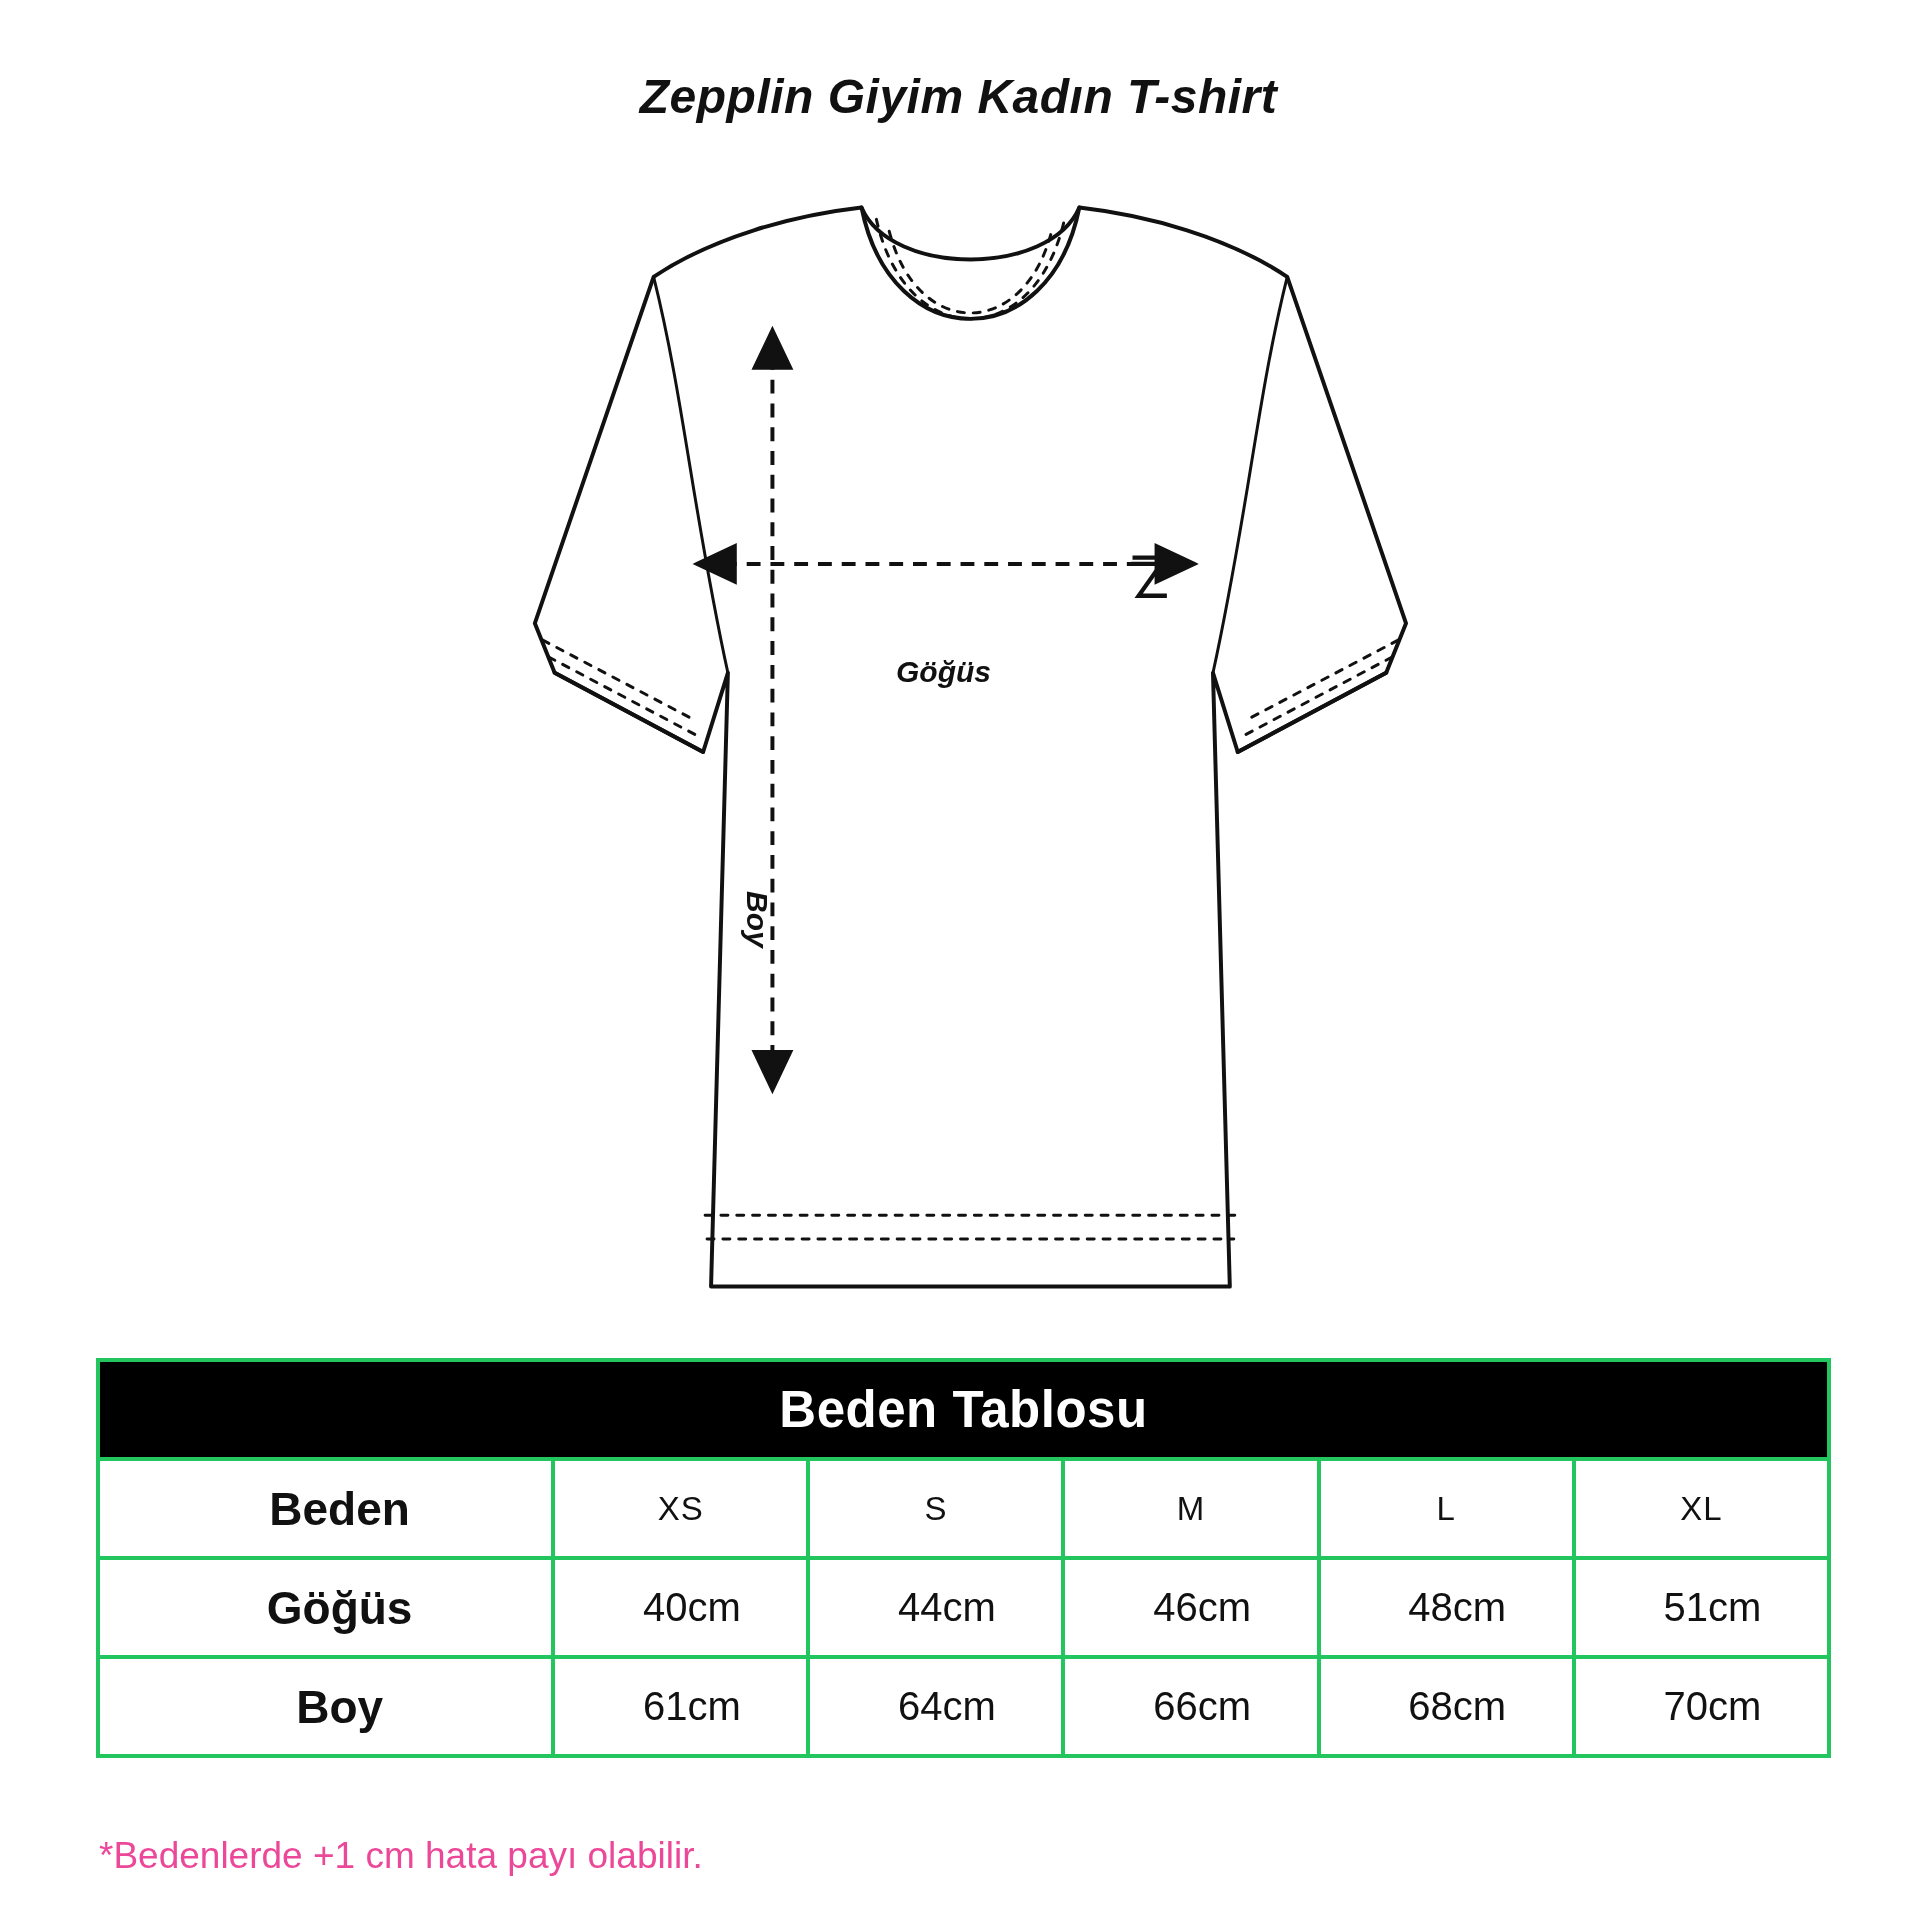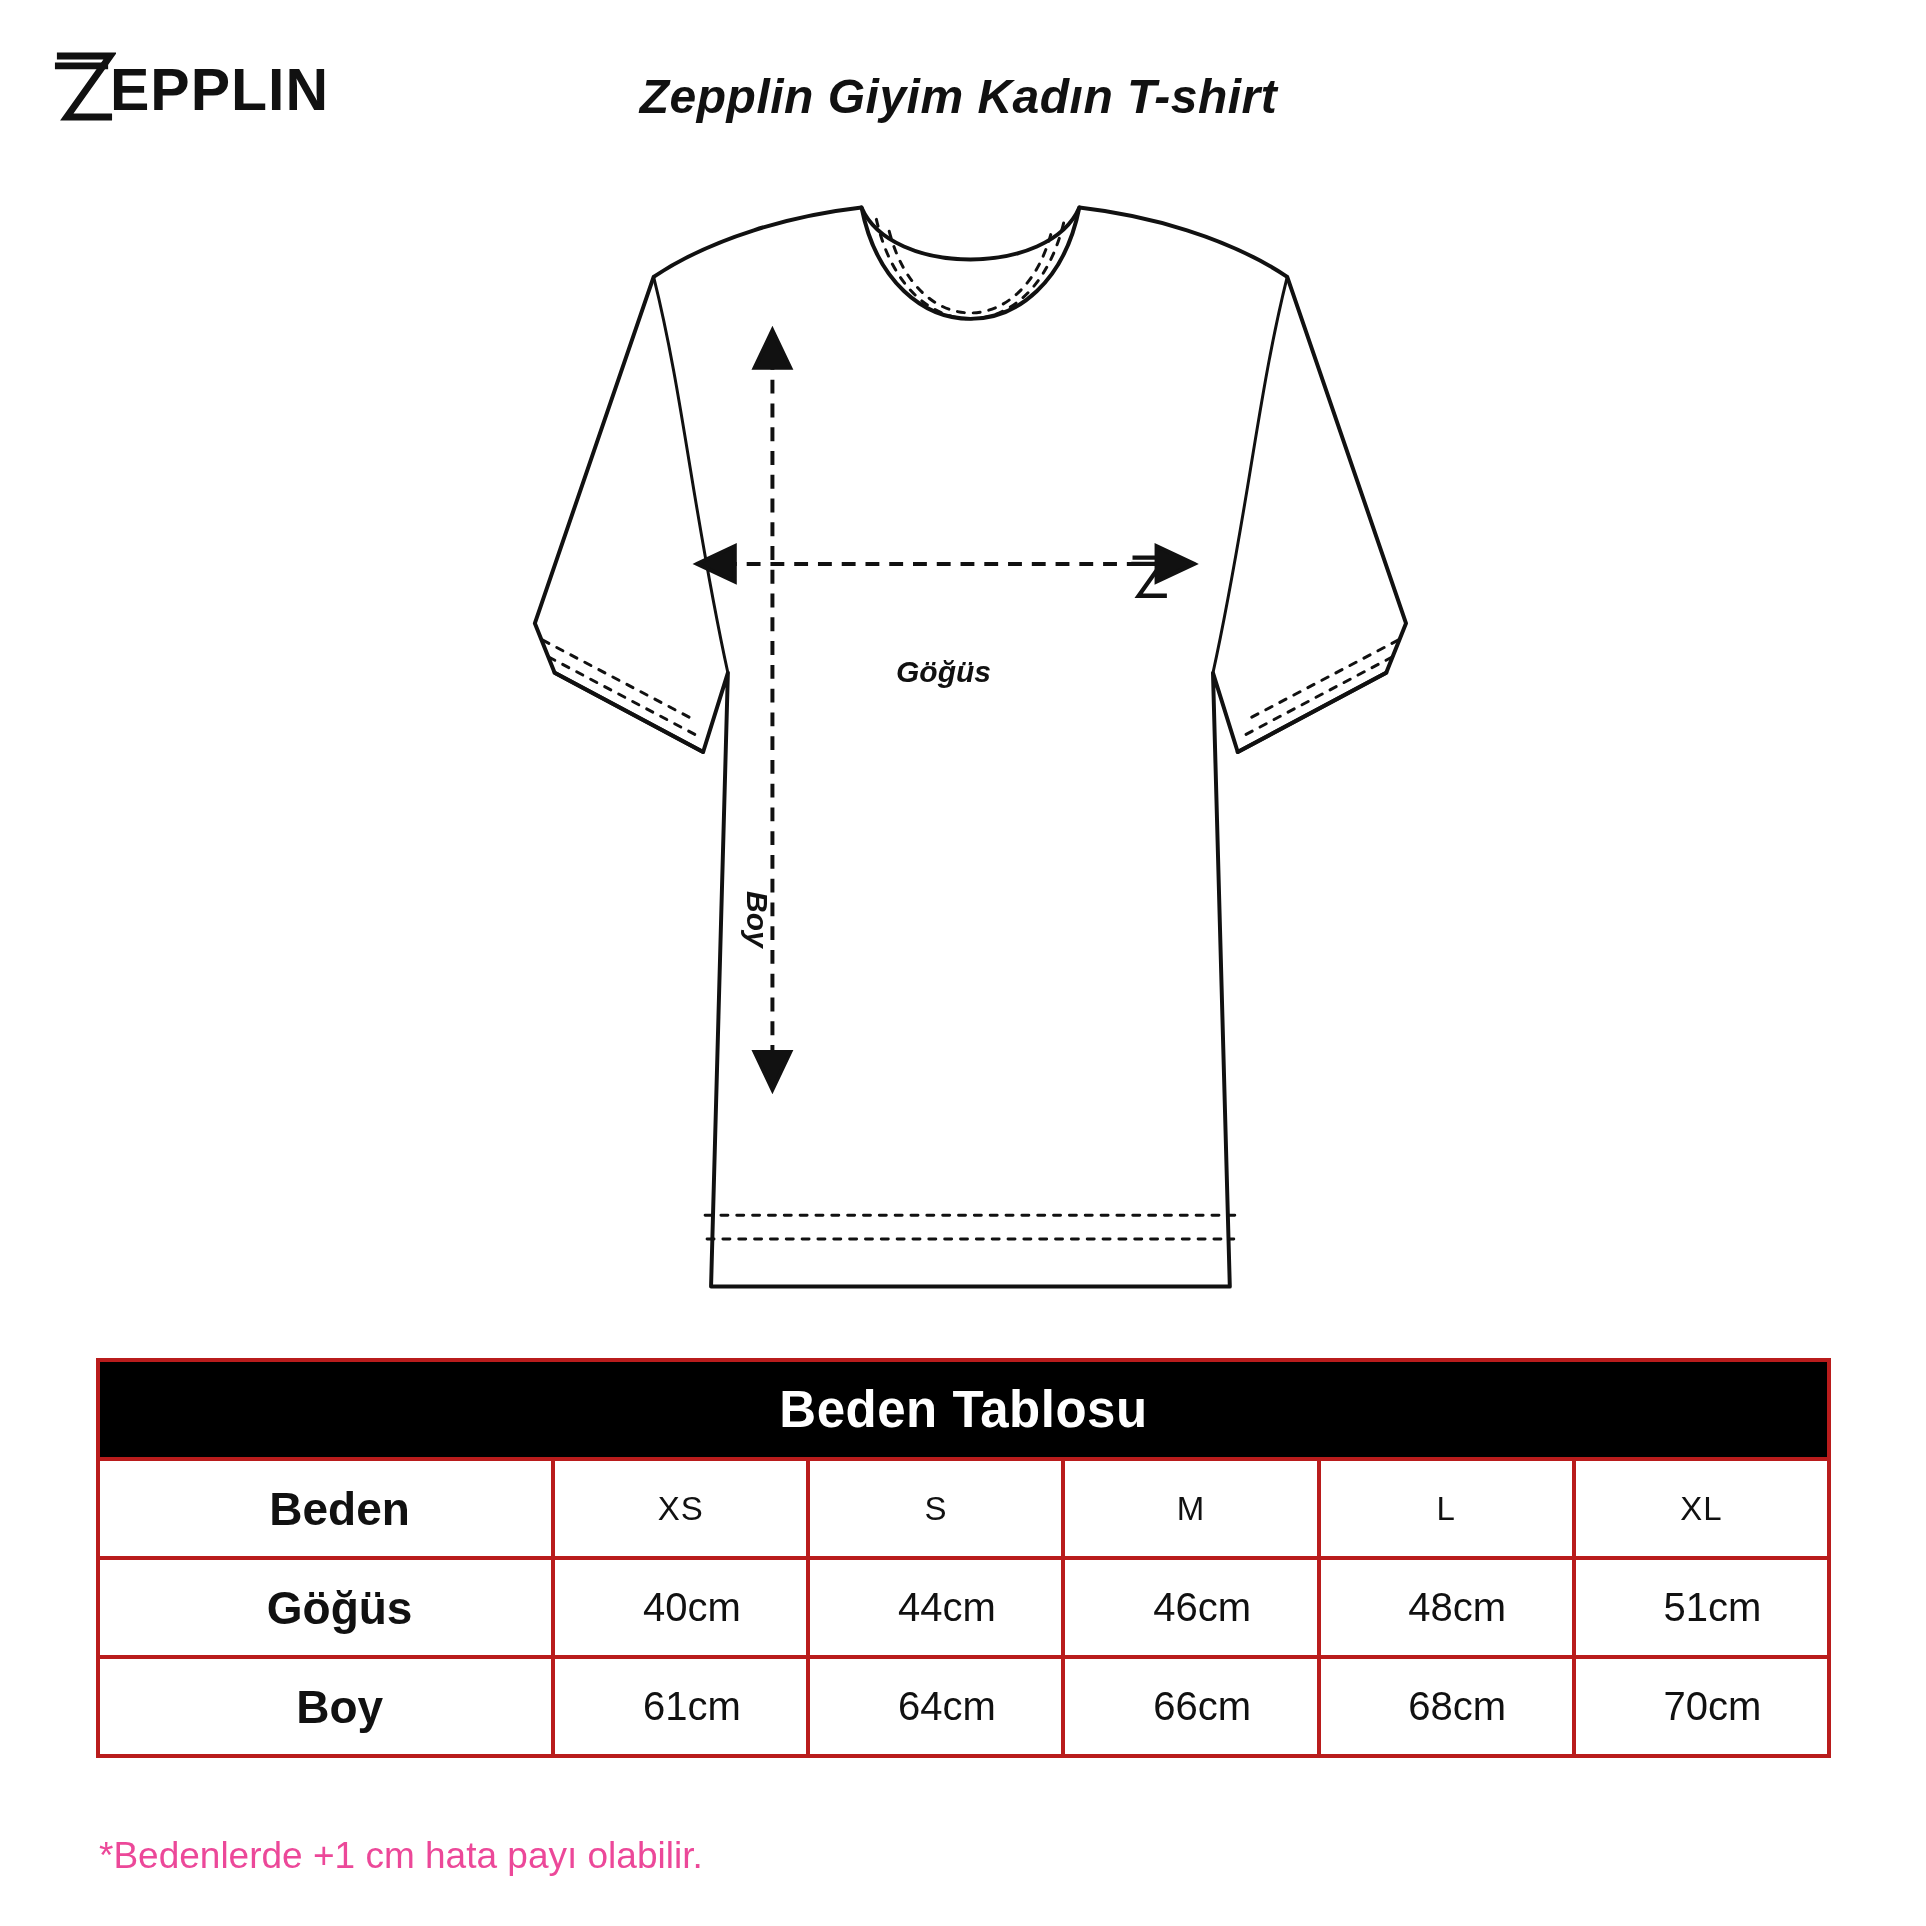--- a/index.html
+++ b/index.html
@@ -96,21 +96,21 @@
   
   .size-table {
     position: absolute;
     left: 96px;
     top: 1358px;
     width: 1735px;
     border-collapse: collapse;
     table-layout: fixed;
   }
   .size-table td, .size-table th {
-    border: 4px solid #b91c1c;
+    border: 4px solid #22c55e;
     padding: 0;
     height: 95px;
     text-align: center;
     vertical-align: middle;
   }
   .table-title-cell {
     background: #000000;
     color: #ffffff;
     font-size: 51px;
     font-weight: 700;
@@ -143,29 +143,20 @@
     top: 1835px;
     font-size: 37px;
     color: #ec4899;
   }
 </style>
 </head>
 <body>
 
 <div class="header">
 
-  <div class="brand-logo">
-    <span class="zglyph">
-      <svg width="65" height="77" viewBox="0 0 66 78" aria-hidden="true">
-        <path d="M6 6 H60 L16 68 H62" fill="none" stroke="#111111" stroke-width="7"></path>
-        <path d="M4 16 H58" fill="none" stroke="#111111" stroke-width="7"></path>
-      </svg>
-    </span>
-    <span class="brandtext">EPPLIN</span>
-  </div>
 
   <div class="page-title">
     <span class="light">Zepplin Giyim </span><span class="bold">Kadın T-shirt</span>
   </div>
 
 </div>
 
 <div class="illustration">
 
   <svg width="1927" height="1188" viewBox="0 0 1946 1200" aria-hidden="true">

